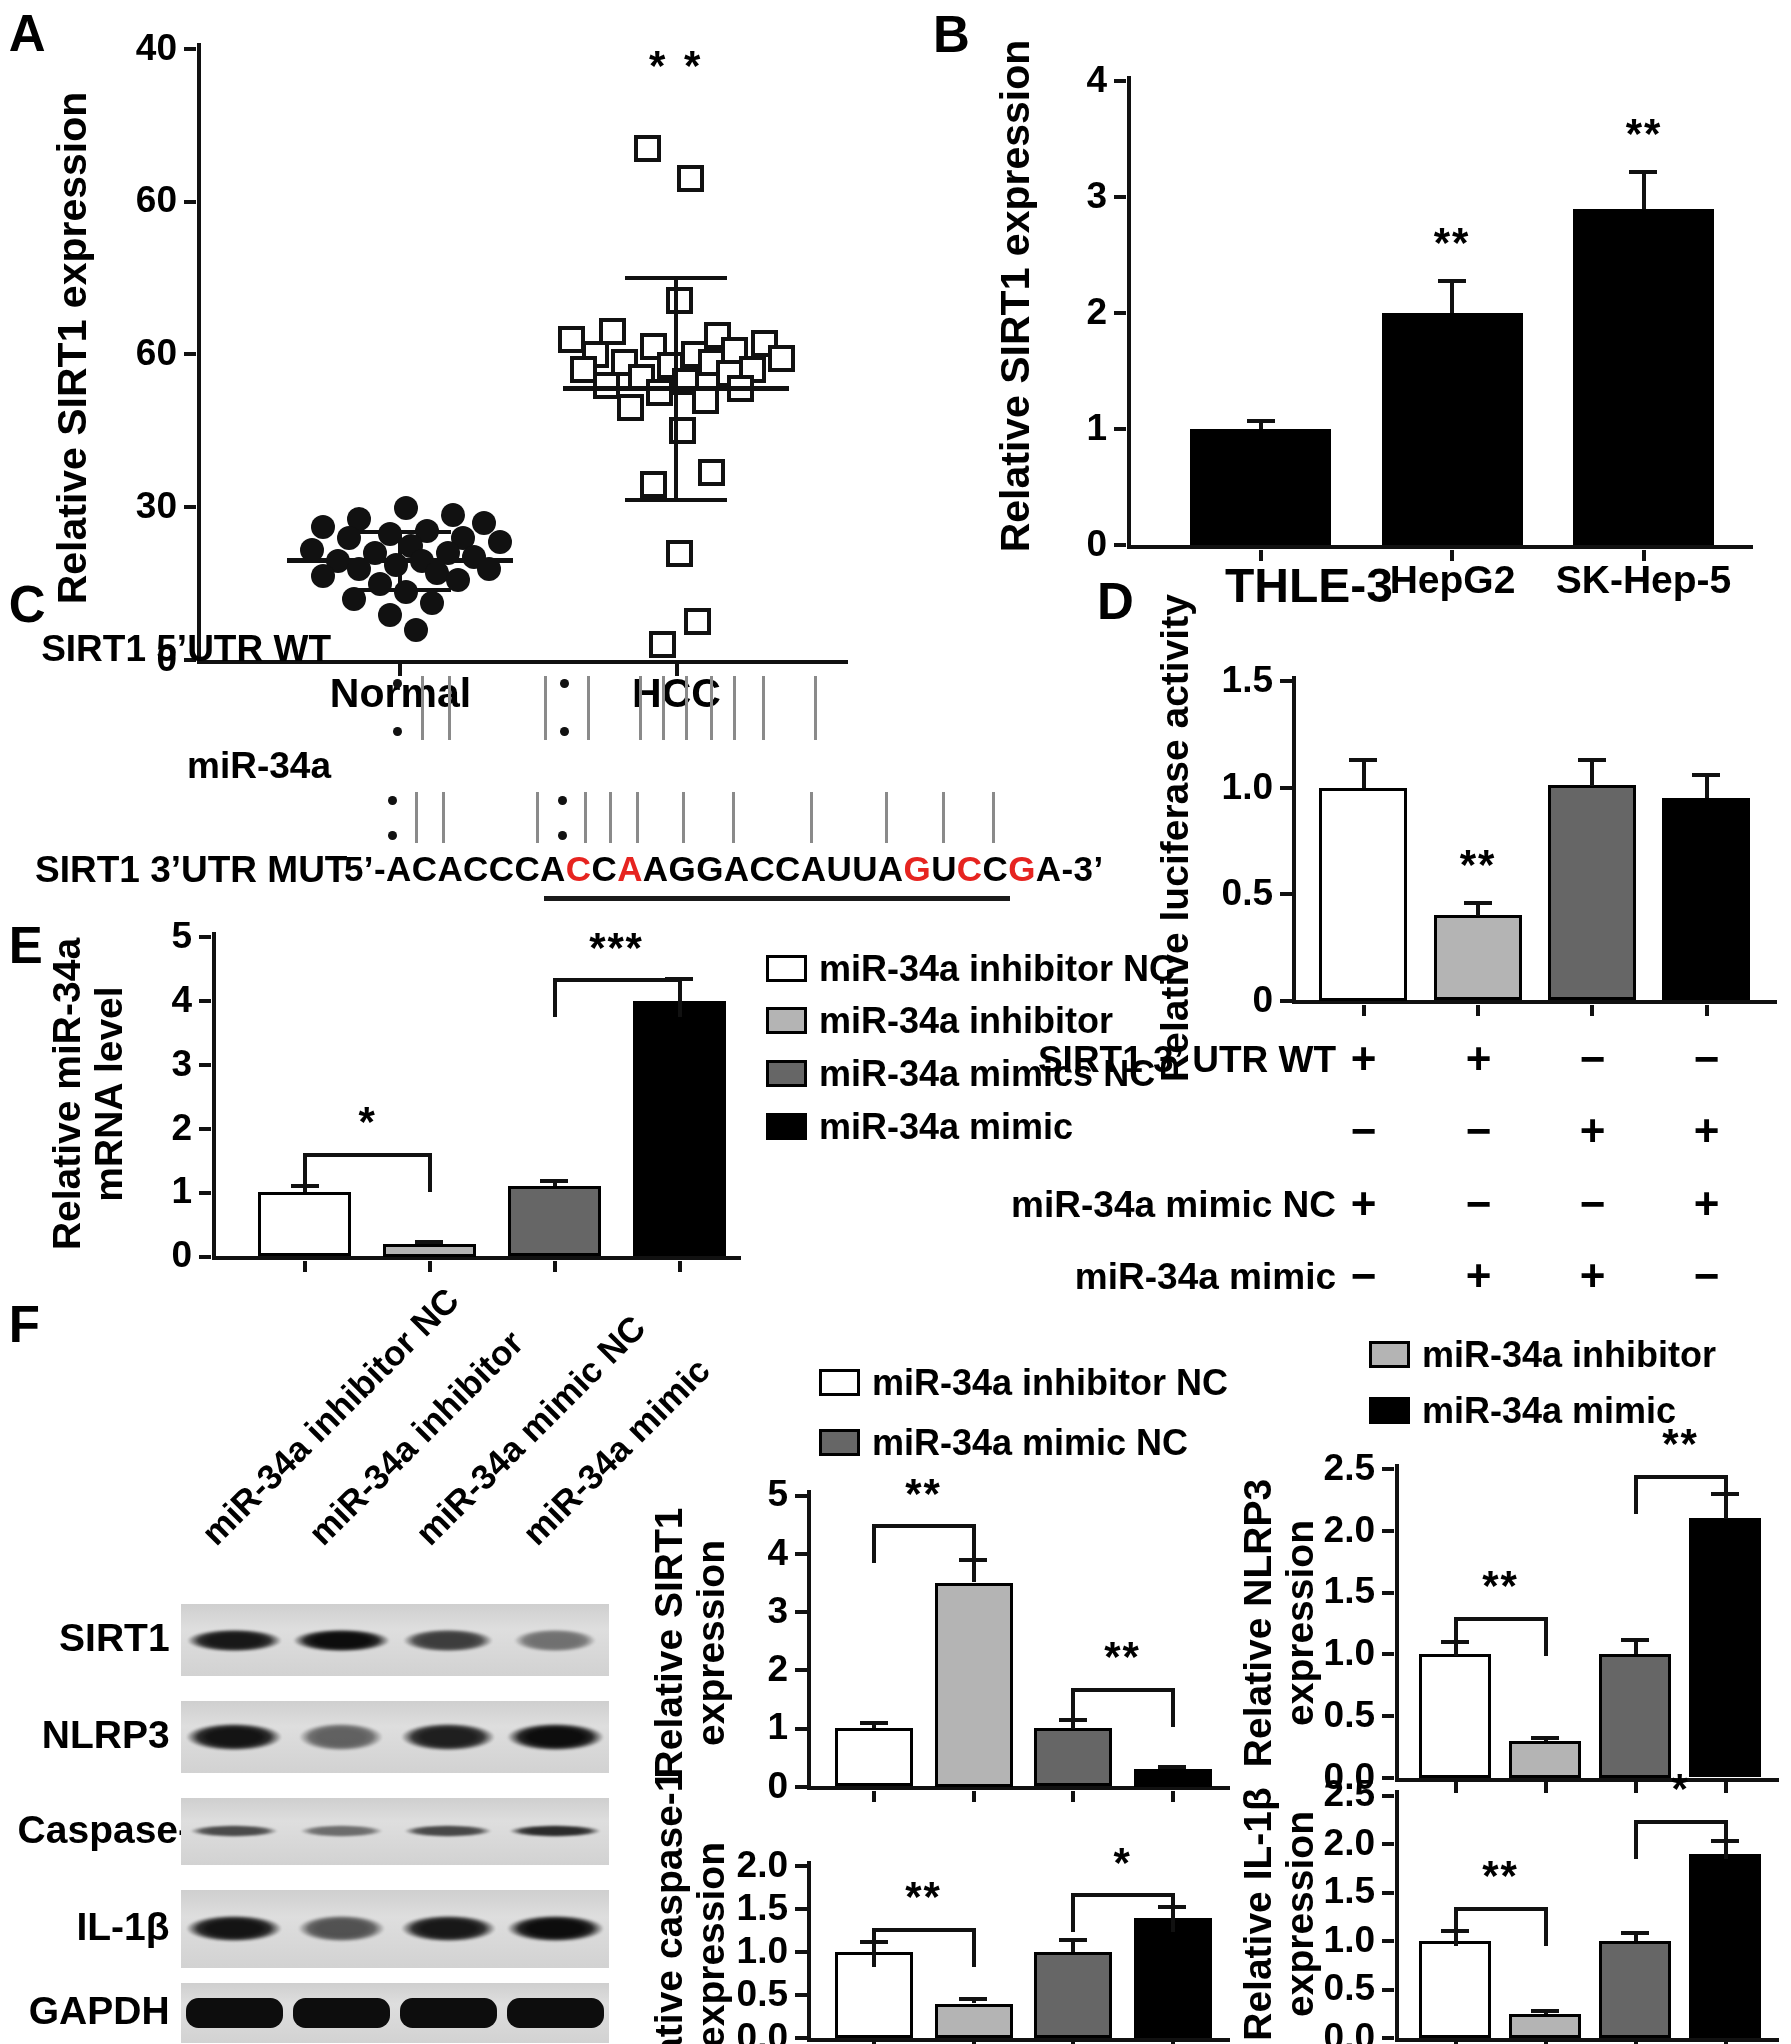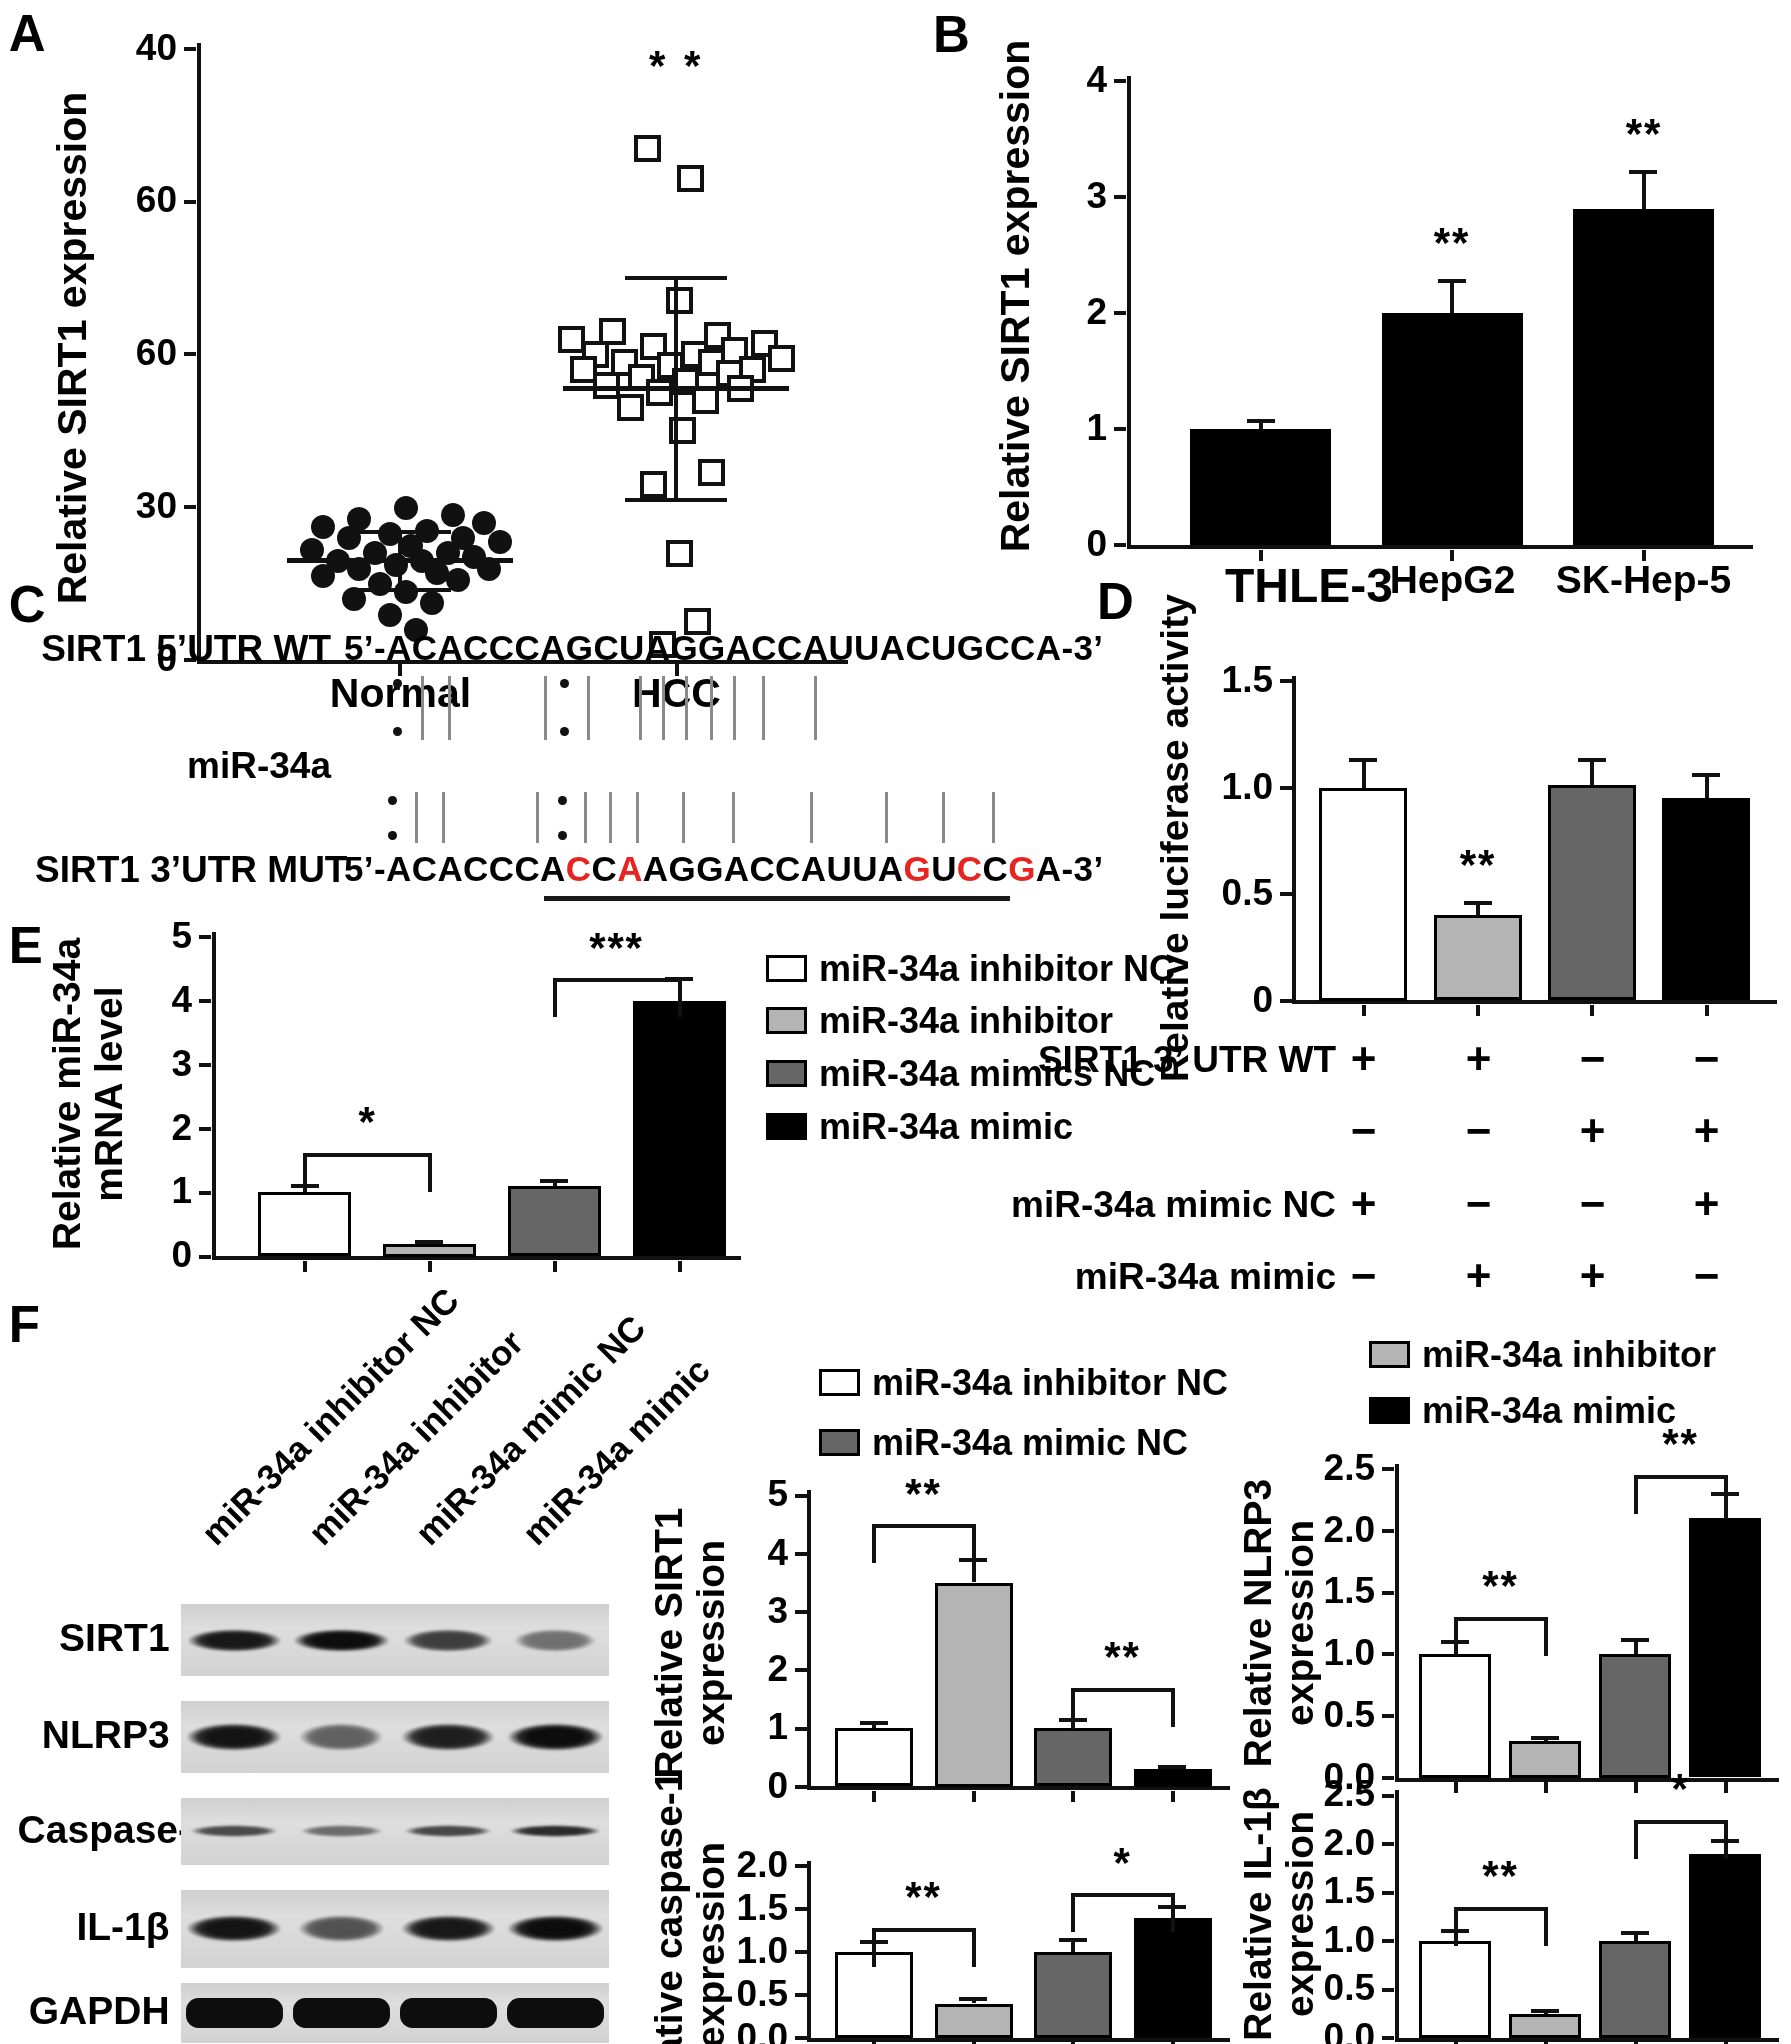--- a/index.html
+++ b/index.html
@@ -138,21 +138,20 @@
     <div class="abs" style="left: 1399px; top: 219px; width: 106px; text-align: center; font-size: 42px; letter-spacing: 1.8px;">**</div>
     <div class="abs" style="left: 1573px; top: 209px; width: 141px; height: 336px; background: rgb(0, 0, 0); border: 3.5px solid rgb(0, 0, 0); box-sizing: border-box;"></div>
     <div class="abs" style="left: 1642px; top: 172px; width: 3.5px; height: 37px; background: rgb(17, 17, 17);"></div>
     <div class="abs" style="left: 1629px; top: 170px; width: 28px; height: 3.5px; background: rgb(17, 17, 17);"></div>
     <div class="abs" style="left: 1642px; top: 550px; width: 3.5px; height: 10.6px; background: rgb(17, 17, 17);"></div>
     <div class="abs" style="left: 1591px; top: 110px; width: 106px; text-align: center; font-size: 42px; letter-spacing: 1.8px;">**</div>
     <div class="abs" style="left: 1128px; top: 558px; width: 265px; text-align: right; font-size: 48px;">THLE-3</div>
     <div class="abs" style="left: 1320px; top: 558px; width: 265px; text-align: center; font-size: 39px;">HepG2</div>
     <div class="abs" style="left: 1511px; top: 558px; width: 265px; text-align: center; font-size: 39px;">SK-Hep-5</div>
     <div class="abs" style="left: 35px; top: 628px; width: 296px; text-align: right; font-size: 37px; white-space: nowrap;">SIRT1 5’UTR WT</div>
-    <div class="abs" style="left: 344px; top: 628px; font-size: 35px; white-space: nowrap; letter-spacing: 0.4px;"><span style="color: rgb(0, 0, 0);">5’-ACACCCAGCUAGGACCAUUACUGCCA-3’</span></div>
     <div class="abs" style="left: 35px; top: 745px; width: 296px; text-align: right; font-size: 37px; white-space: nowrap;">miR-34a</div>
     <div class="abs" style="left: 35px; top: 849px; width: 296px; text-align: right; font-size: 37px; white-space: nowrap;">SIRT1 3’UTR MUT</div>
     <div class="abs" style="left: 344px; top: 849px; font-size: 35px; white-space: nowrap; letter-spacing: 0.4px;"><span style="color: rgb(0, 0, 0);">5’-ACACCCA</span><span style="color: rgb(230, 36, 32);">C</span><span style="color: rgb(0, 0, 0);">C</span><span style="color: rgb(230, 36, 32);">A</span><span style="color: rgb(0, 0, 0);">AGGACCAUUA</span><span style="color: rgb(230, 36, 32);">G</span><span style="color: rgb(0, 0, 0);">U</span><span style="color: rgb(230, 36, 32);">C</span><span style="color: rgb(0, 0, 0);">C</span><span style="color: rgb(230, 36, 32);">G</span><span style="color: rgb(0, 0, 0);">A-3’</span></div>
     <div class="abs" style="left: 393px; top: 679px; width: 8.8px; height: 8.8px; background: rgb(17, 17, 17); border-radius: 50%;"></div>
     <div class="abs" style="left: 393px; top: 727px; width: 8.8px; height: 8.8px; background: rgb(17, 17, 17); border-radius: 50%;"></div>
     <div class="abs" style="left: 421px; top: 676px; width: 2.6px; height: 64px; background: rgb(138, 138, 138);"></div>
     <div class="abs" style="left: 448px; top: 676px; width: 2.6px; height: 64px; background: rgb(138, 138, 138);"></div>
     <div class="abs" style="left: 544px; top: 676px; width: 2.6px; height: 64px; background: rgb(138, 138, 138);"></div>
     <div class="abs" style="left: 560px; top: 679px; width: 8.8px; height: 8.8px; background: rgb(17, 17, 17); border-radius: 50%;"></div>
     <div class="abs" style="left: 560px; top: 727px; width: 8.8px; height: 8.8px; background: rgb(17, 17, 17); border-radius: 50%;"></div>

